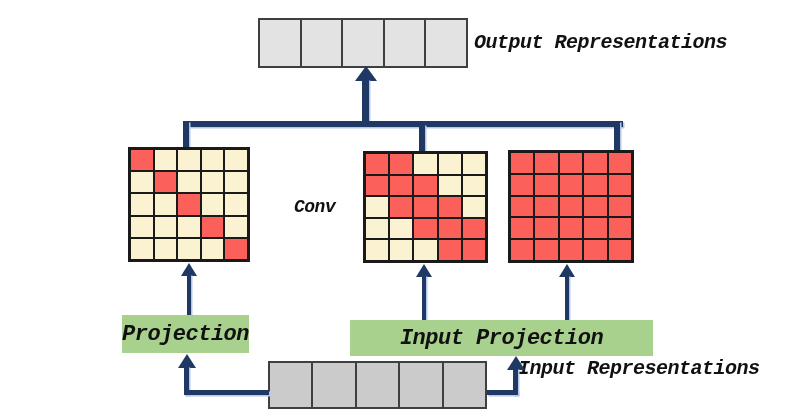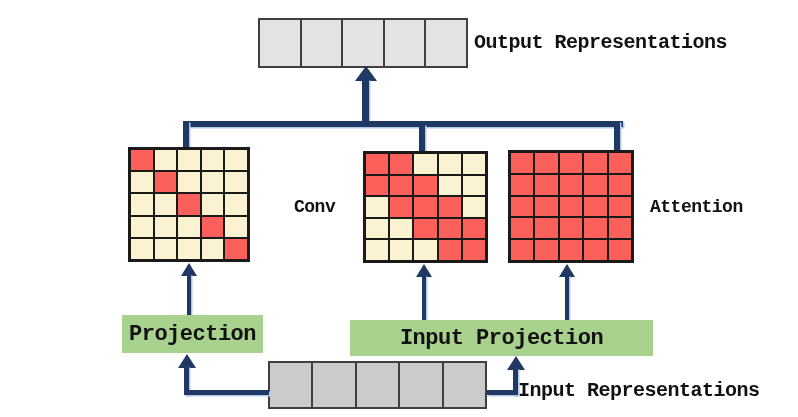--- a/index.html
+++ b/index.html
@@ -1,20 +1,20 @@
 <!DOCTYPE html>
 <html><head>
 <meta charset="utf-8">
 <style>
   html,body{margin:0;padding:0;background:#fff;}
   .canvas{
     position:relative;width:798px;height:417px;background:#ffffff;overflow:hidden;
     font-family:"Liberation Mono","DejaVu Sans Mono",monospace;color:#111;
   }
-  .abs{position:absolute;}
+  .abs{position:absolute;font-style:italic;}
   
   .token-row{display:flex;border:2.5px solid var(--token-border,#3f3f3f);box-sizing:border-box;}
   .tcell{flex:1;border-left:2px solid var(--token-border,#3f3f3f);}
   .tcell:first-child{border-left:none;}
   .token-row.output .tcell{background:var(--output-cell,#e3e3e3);}
   .token-row.input .tcell{background:var(--input-cell,#cbcbcb);}
   
   .matrix{display:grid;border:2px solid var(--matrix-border,#1a1a1a);box-sizing:border-box;background:var(--matrix-border,#1a1a1a);}
   .mcell{border:1px solid var(--matrix-border,#1a1a1a);}
   
@@ -134,46 +134,45 @@
       <div class="mcell" style="background: rgb(251, 97, 90);"></div>
       <div class="mcell" style="background: rgb(251, 97, 90);"></div>
       <div class="mcell" style="background: rgb(251, 97, 90);"></div>
       <div class="mcell" style="background: rgb(251, 97, 90);"></div>
       <div class="mcell" style="background: rgb(251, 97, 90);"></div>
       <div class="mcell" style="background: rgb(251, 97, 90);"></div>
       <div class="mcell" style="background: rgb(251, 97, 90);"></div>
       <div class="mcell" style="background: rgb(251, 97, 90);"></div>
       <div class="mcell" style="background: rgb(251, 97, 90);"></div>
     </div>
-  <div class="abs lbl lbl-18" style="left:650px;top:195px;height:24px;line-height:24px;">Attention</div>
 
   <div class="abs tri-up small" style="left:181px;top:263px;"></div>
   <div class="abs navy" style="left:187px;top:274px;width:4px;height:42px;"></div>
 
   <div class="abs tri-up small" style="left:416px;top:264px;"></div>
   <div class="abs navy" style="left:422px;top:275px;width:4px;height:46px;"></div>
 
   <div class="abs tri-up small" style="left:559px;top:264px;"></div>
   <div class="abs navy" style="left:565px;top:275px;width:4px;height:46px;"></div>
 
-  <div class="abs pbox" style="left:122px;top:315px;width:141px;height:38px;">
+  <div class="abs pbox" style="left:122px;top:315px;width:127px;height:38px;">
     <span>Projection</span>
   </div>
   <div class="abs pbox" style="left:350px;top:320px;width:303px;height:36px;">
     <span>Input Projection</span>
   </div>
 
   <div class="abs token-row input" style="left:268px;top:361px;width:219px;height:48px;">
       <div class="tcell"></div>
       <div class="tcell"></div>
       <div class="tcell"></div>
       <div class="tcell"></div>
       <div class="tcell"></div>
     </div>
-  <div class="abs lbl lbl-20" style="left:518px;top:367px;height:48px;line-height:48px;">Input Representations</div>
+  <div class="abs lbl lbl-20" style="left:518px;top:345px;height:48px;line-height:48px;">Input Representations</div>
 
   <div class="abs tri-up" style="left:178px;top:354px;"></div>
   <div class="abs navy" style="left:184px;top:366px;width:5px;height:29px;"></div>
   <div class="abs navy" style="left:184px;top:390px;width:85px;height:5px;"></div>
 
   <div class="abs tri-up" style="left:507px;top:356px;"></div>
   <div class="abs navy" style="left:513px;top:368px;width:5px;height:27px;"></div>
   <div class="abs navy" style="left:487px;top:390px;width:31px;height:5px;"></div>
 
 </div>

